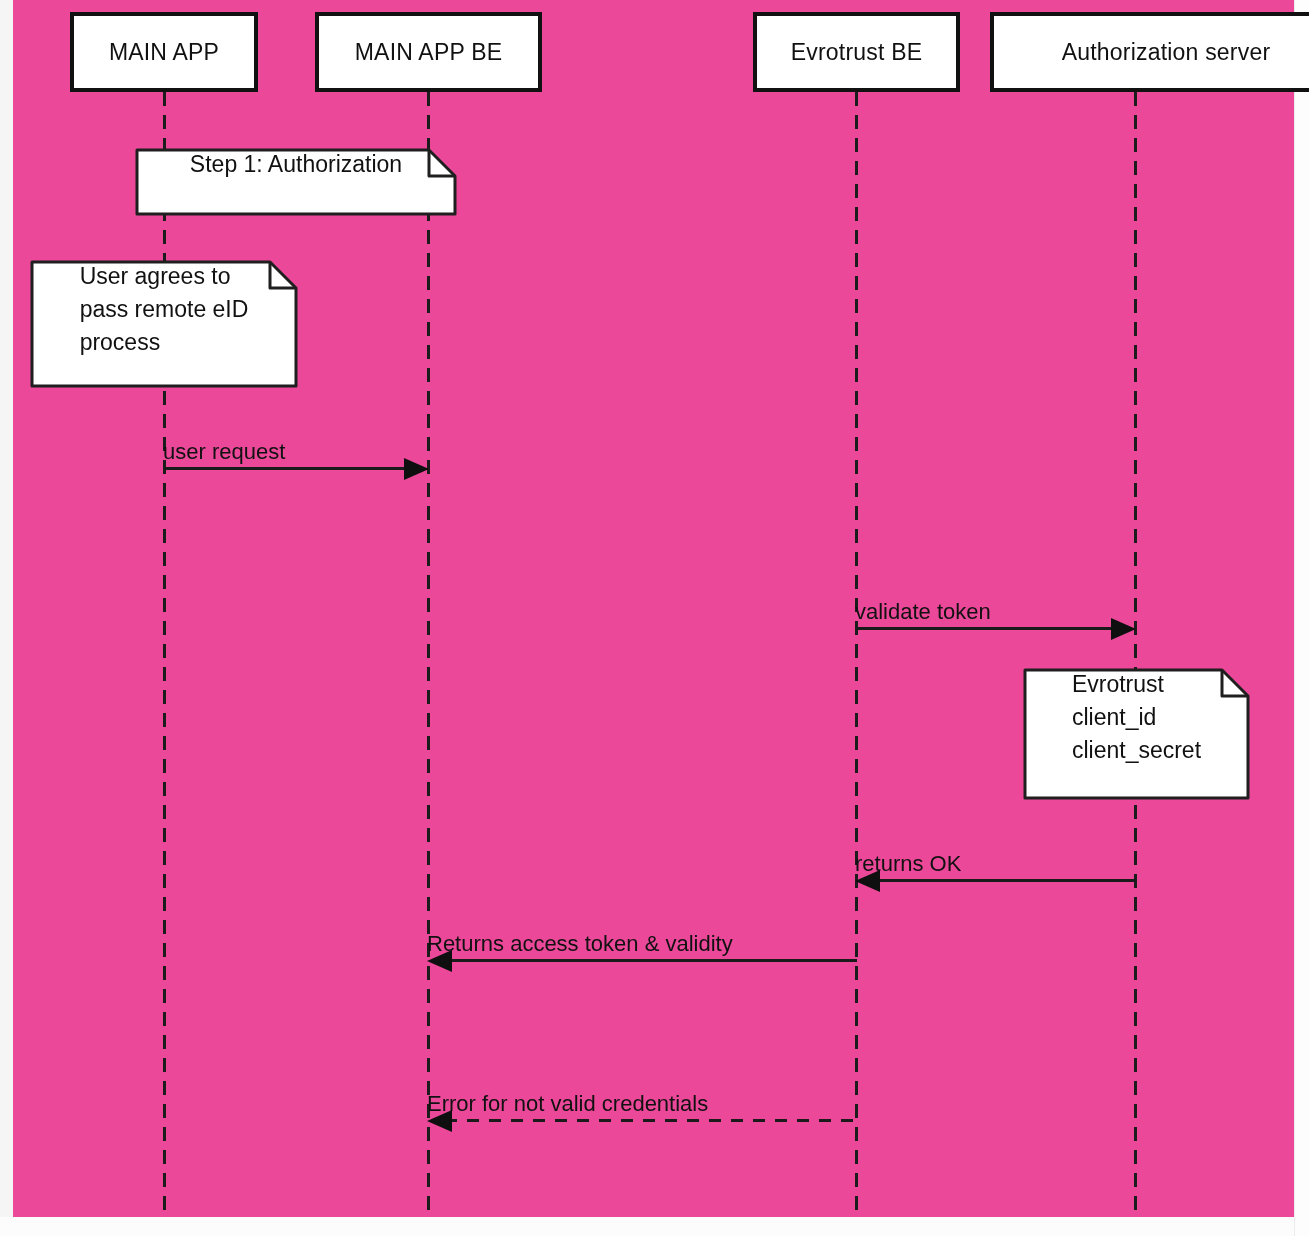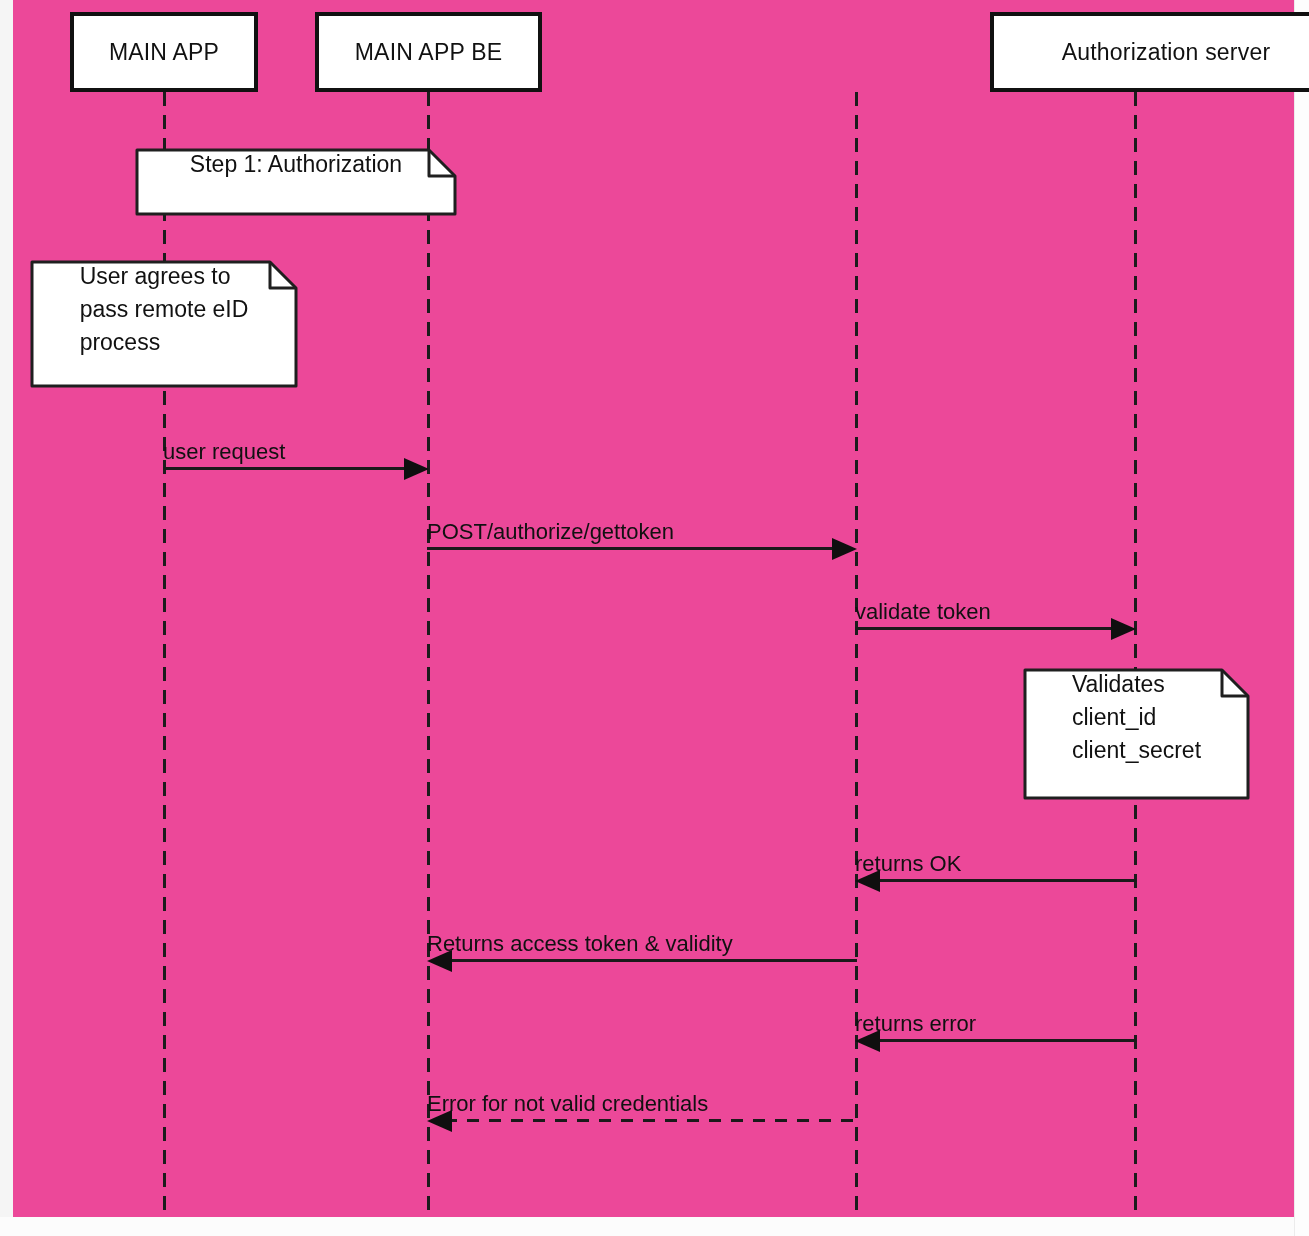--- a/index.html
+++ b/index.html
@@ -61,20 +61,23 @@
   <div class="lifeline" style="left:427px"></div>
   <div class="lifeline" style="left:855px"></div>
   <div class="lifeline" style="left:1134px"></div>
 
   <div class="actor" style="left:70px;width:188px">
     <span>MAIN APP</span>
   </div>
   <div class="actor" style="left:315px;width:227px">
     <span>MAIN APP BE</span>
   </div>
+  <div class="actor" style="left:753px;width:207px">
+    <span>Evrotrust BE</span>
+  </div>
   <div class="actor" style="left:990px;width:352px">
     <span>Authorization server</span>
   </div>
 
   <div class="note" style="left:135px;top:148px;width:322px;height:68px">
     <svg width="322" height="68" viewBox="0 0 322 68">
       <path d="M2 2 L294 2 L320 28 L320 66 L2 66 Z" fill="#ffffff" stroke="#1f1f1f" stroke-width="3" stroke-linejoin="round"></path>
       <path d="M294 2 L294 28 L320 28" fill="none" stroke="#1f1f1f" stroke-width="3" stroke-linejoin="round"></path>
     </svg>
     <div class="note-body">
@@ -96,62 +99,52 @@
     </div>
   </div>
 
   <div class="note" style="left:1023px;top:668px;width:227px;height:132px">
     <svg width="227" height="132" viewBox="0 0 227 132">
       <path d="M2 2 L199 2 L225 28 L225 130 L2 130 Z" fill="#ffffff" stroke="#1f1f1f" stroke-width="3" stroke-linejoin="round"></path>
       <path d="M199 2 L199 28 L225 28" fill="none" stroke="#1f1f1f" stroke-width="3" stroke-linejoin="round"></path>
     </svg>
     <div class="note-body">
       <div class="note-block">
-        <div>Validates</div>
+        <div>Evrotrust</div>
         <div>client_id</div>
         <div>client_secret</div>
       </div>
     </div>
   </div>
 
   <div class="msg" style="left:163px;top:430px;width:266px">
     <div class="msg-label">user request</div>
     <div class="msg-line to-right"></div>
     <div class="arrowhead right"></div>
   </div>
 
-  <div class="msg" style="left:427px;top:510px;width:430px">
-    <div class="msg-label">POST/authorize/gettoken</div>
-    <div class="msg-line to-right"></div>
-    <div class="arrowhead right"></div>
-  </div>
 
   <div class="msg" style="left:855px;top:590px;width:281px">
     <div class="msg-label">validate token</div>
     <div class="msg-line to-right"></div>
     <div class="arrowhead right"></div>
   </div>
 
   <div class="msg" style="left:855px;top:842px;width:281px">
     <div class="msg-label">returns OK</div>
     <div class="msg-line to-left"></div>
     <div class="arrowhead left"></div>
   </div>
 
   <div class="msg" style="left:427px;top:922px;width:430px">
     <div class="msg-label">Returns access token &amp; validity</div>
     <div class="msg-line to-left"></div>
     <div class="arrowhead left"></div>
   </div>
 
-  <div class="msg" style="left:855px;top:1002px;width:281px">
-    <div class="msg-label">returns error</div>
-    <div class="msg-line to-left"></div>
-    <div class="arrowhead left"></div>
-  </div>
 
   <div class="msg" style="left:427px;top:1082px;width:430px">
     <div class="msg-label">Error for not valid credentials</div>
     <div class="msg-line to-left dashed"></div>
     <div class="arrowhead left"></div>
   </div>
 
 </div>
 
 </body></html>

